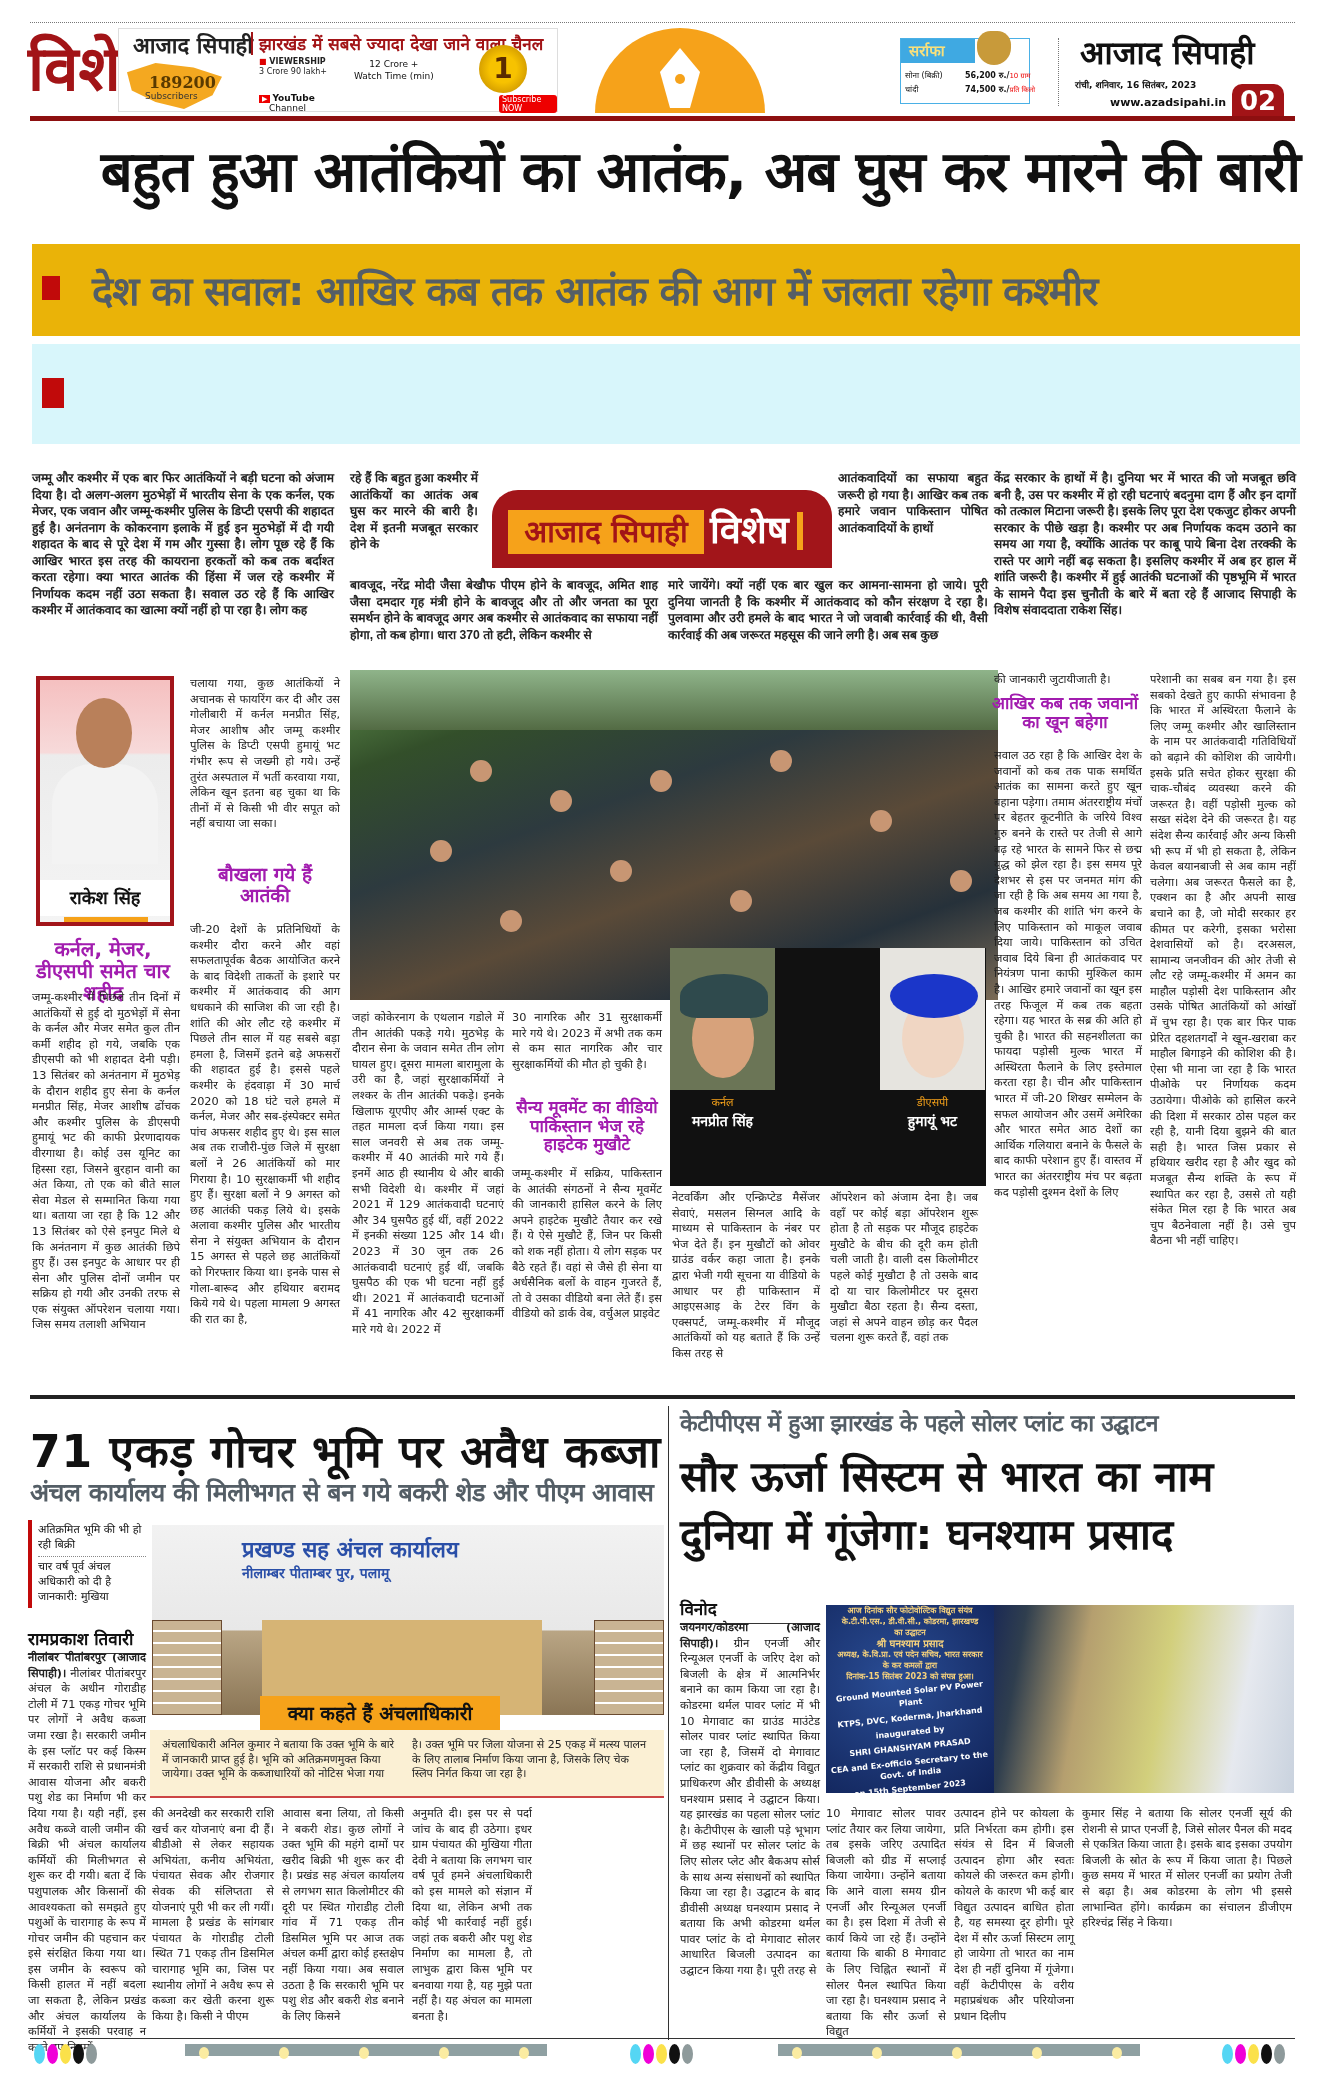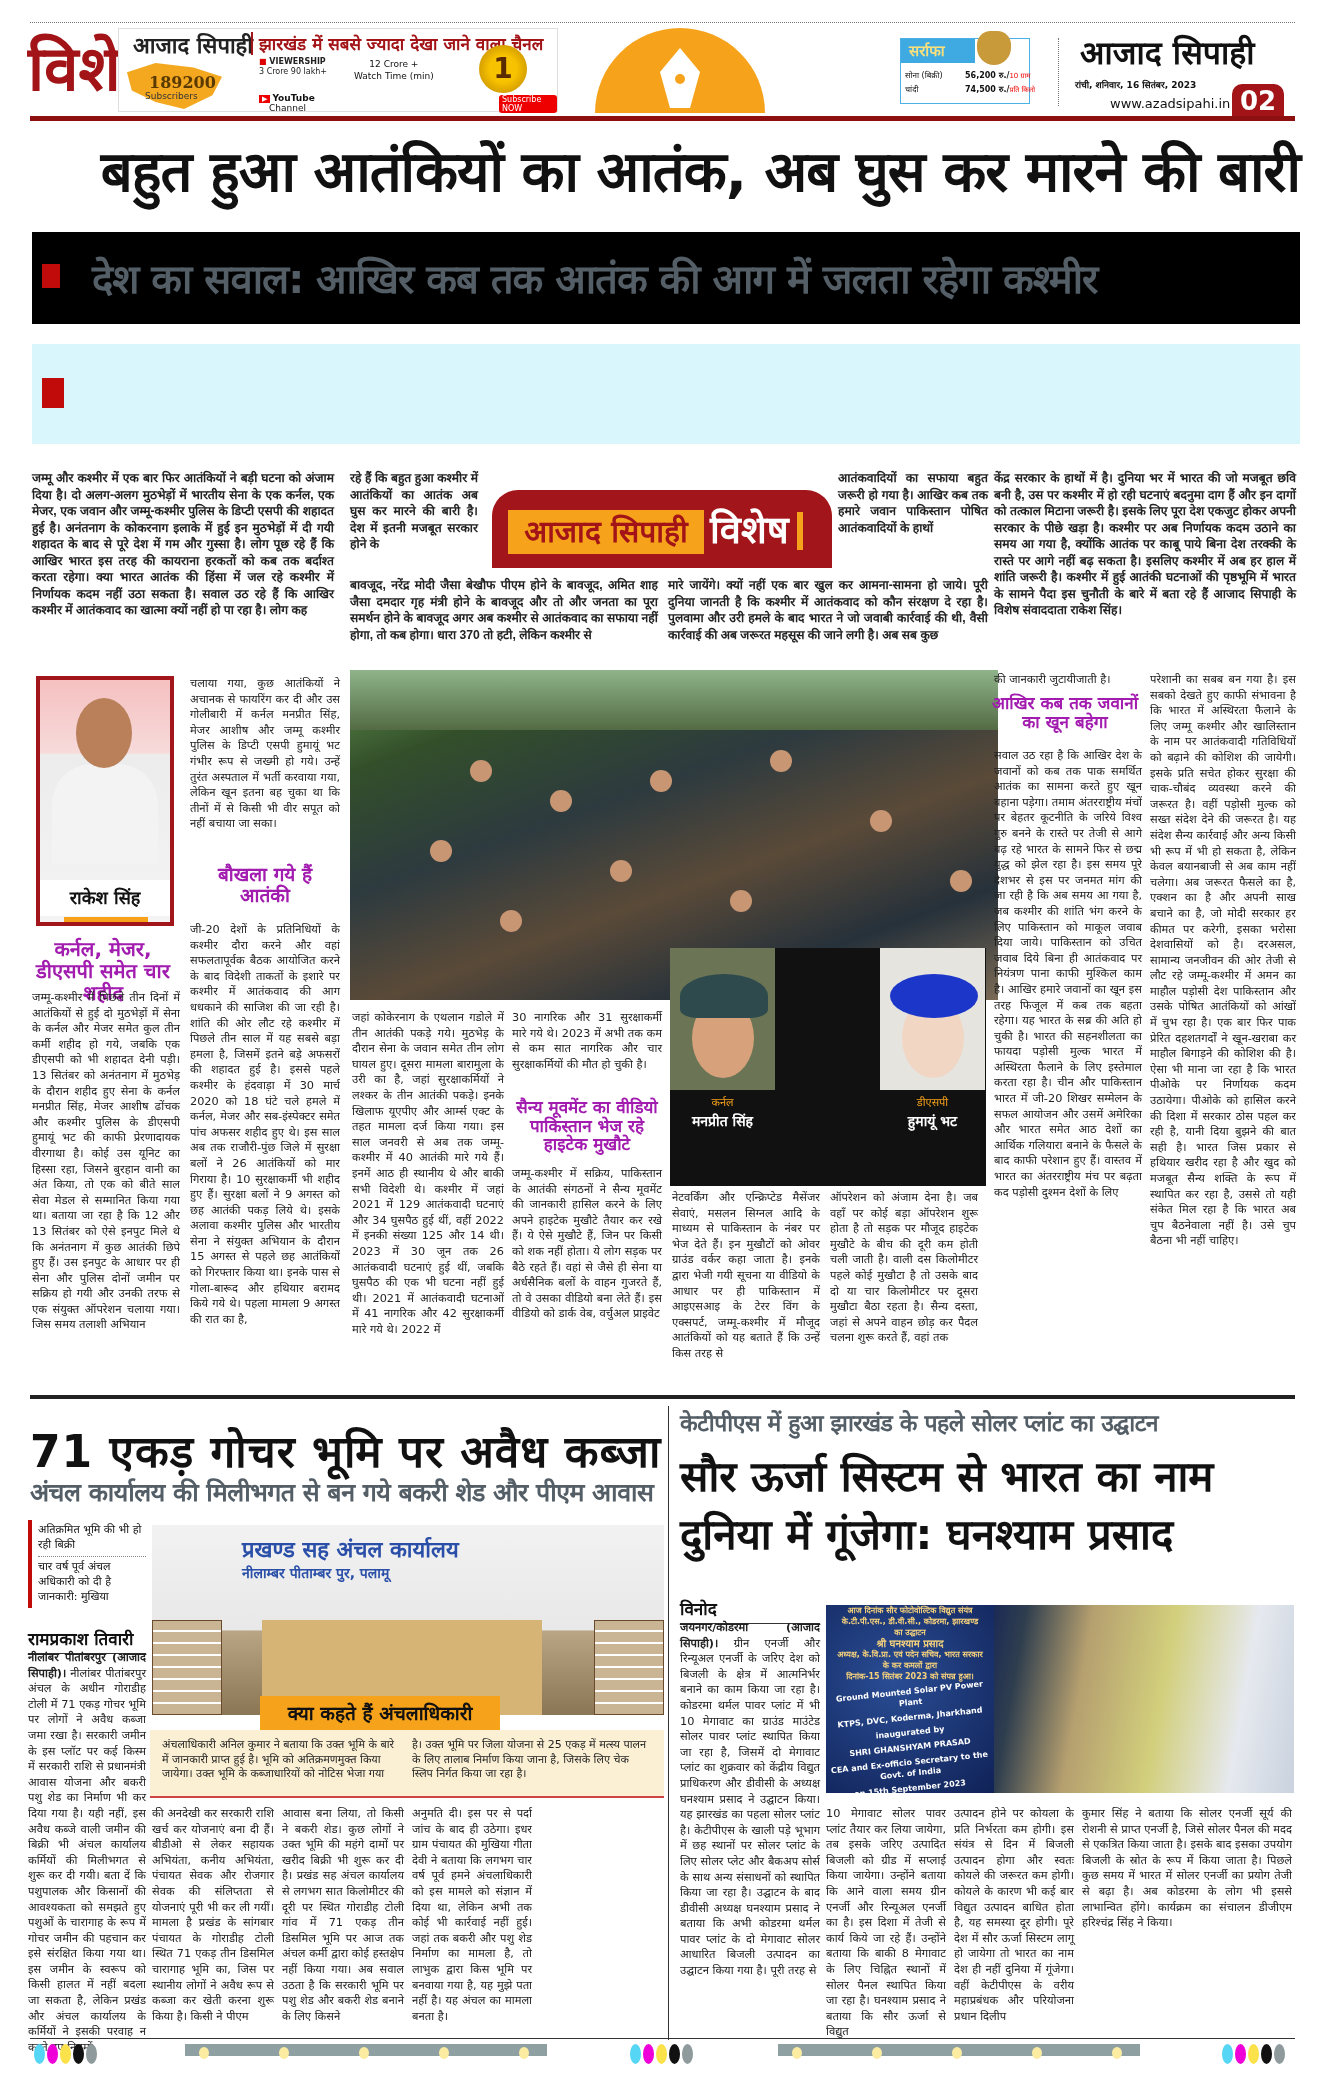--- a/index.html
+++ b/index.html
@@ -26,27 +26,27 @@
 .penlogo .dot{position:absolute;left:80px;top:46px;width:10px;height:10px;border-radius:50%;background:#f6a21a}
 .sarafa{left:900px;top:38px;width:130px;height:66px;border:1px solid #4ab0e6;background:#fff}
 .sarafa .ttl{position:absolute;left:0;top:0;width:74px;height:24px;background:#3fa9e2;color:#f8e07c;font-weight:bold;font-size:15px;padding-left:8px;line-height:24px}
 .sarafa .bag{position:absolute;left:76px;top:-8px;width:34px;height:34px;border-radius:40% 40% 50% 50%;background:#c89a3a}
 .sarafa .row{position:absolute;left:4px;font-size:8px;white-space:nowrap}
 .sarafa .row .v{position:absolute;left:60px;font-weight:bold}
 .sarafa .row .u{color:#e00;font-weight:normal;font-size:7px}
 .vsep{left:1058px;top:38px;height:68px;border-left:1px dotted #777}
 .masth{left:1080px;top:30px;font-weight:bold;font-size:32px;color:#111;font-family:"DejaVu Serif",serif}
 .mdate{left:1075px;top:78px;font-size:9px;font-weight:bold}
-.murl{left:1110px;top:96px;font-size:13px;font-weight:normal}
+.murl{left:1110px;top:96px;font-size:11px;font-weight:bold}
 .pgno{left:1232px;top:84px;width:52px;height:34px;background:#a21417;color:#fff;font-weight:bold;font-size:26px;text-align:center;line-height:34px;border-radius:10px 10px 0 0}
 .h1{left:30px;top:140px;width:1270px;font-weight:bold;font-size:56px;line-height:1.15;letter-spacing:-1px;color:#111;text-align:right;white-space:nowrap}
 .band{left:32px;width:1268px;height:92px}
 .band .sq{position:absolute;left:10px;width:18px;height:24px;background:#c10a0a}
 .band .t{position:absolute;left:60px;font-weight:bold;color:#545e66;white-space:nowrap;letter-spacing:-1px}
-.band1{top:232px;background:#000000}
+.band1{top:244px;background:#eab308}
 .band1 .sq{top:32px}
 .band1 .t{top:18px;font-size:40px}
 .band2{top:344px;background:#d8f6fb;height:100px}
 .band2 .sq{top:34px;width:22px;height:30px}
 .band2 .t{left:110px;top:16px;font-size:52px}
 .body{font-size:11.3px;line-height:15.6px;text-align:justify;color:#222}
 .col{position:absolute}
 .bold-sub{font-weight:bold;font-family:"Liberation Sans",sans-serif;font-size:12.2px;line-height:16.5px}
 .vpill{left:492px;top:480px;width:340px;height:88px}
 .vpill .bg{position:absolute;left:0;top:10px;width:340px;height:78px;background:#a2151a;border-radius:26px 26px 0 0}

